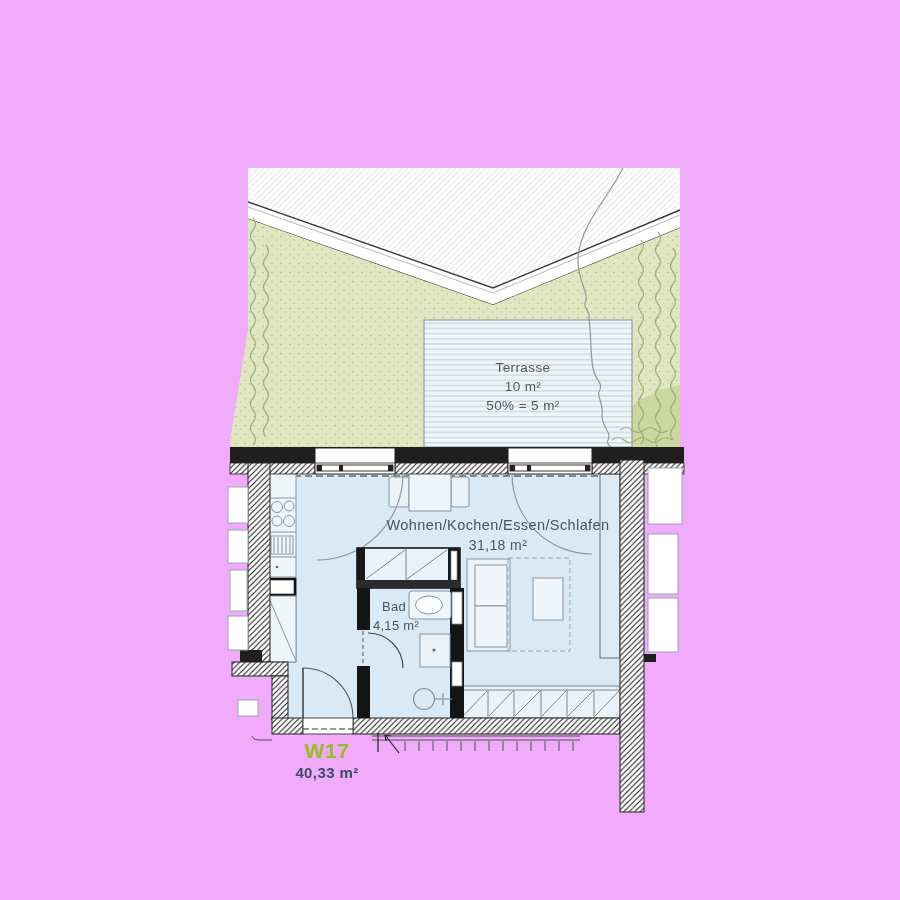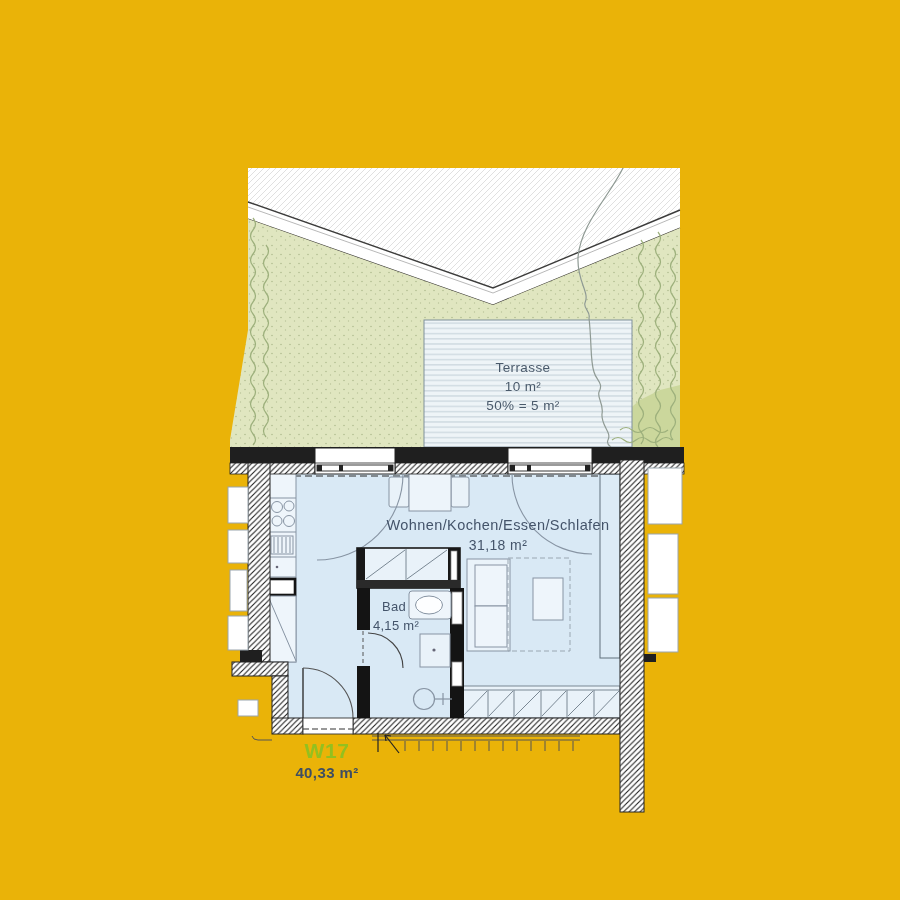--- a/index.html
+++ b/index.html
@@ -1,16 +1,16 @@
 <!DOCTYPE html>
 <html><head>
 <meta charset="utf-8">
 <style>
   html,body{margin:0;padding:0;background:#fff;}
-  .canvas{position:relative;width:900px;height:900px;background:#eab308;overflow:hidden;
+  .canvas{position:relative;width:900px;height:900px;background:#f0abfc;overflow:hidden;
           font-family:"Liberation Sans",sans-serif;}
   svg text{font-family:"Liberation Sans",sans-serif;}
   .room-label{fill:#44546a;font-size:14.5px;letter-spacing:.4px;}
   .room-area{fill:#44546a;font-size:14px;letter-spacing:.4px;}
   .terrace-label{fill:#4a5a6b;font-size:13.5px;letter-spacing:.4px;}
   .bath-label{fill:#44546a;font-size:13px;letter-spacing:.3px;}
   .unit-id{font-size:21px;font-weight:bold;letter-spacing:.6px;}
   .unit-area{fill:#3e4e62;font-size:15px;font-weight:bold;letter-spacing:.4px;}
 </style>
 </head>

